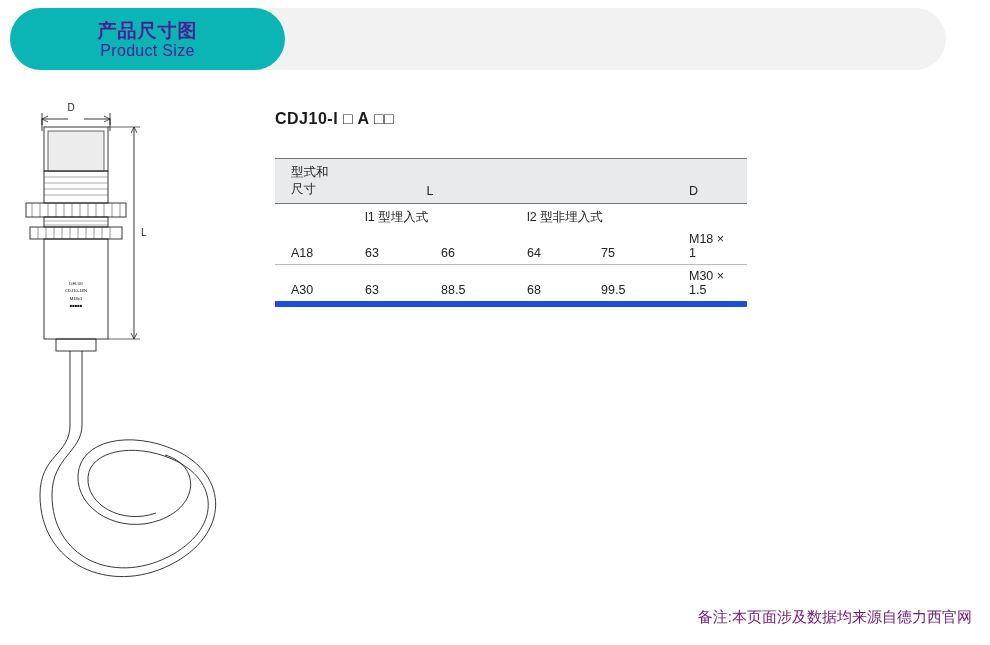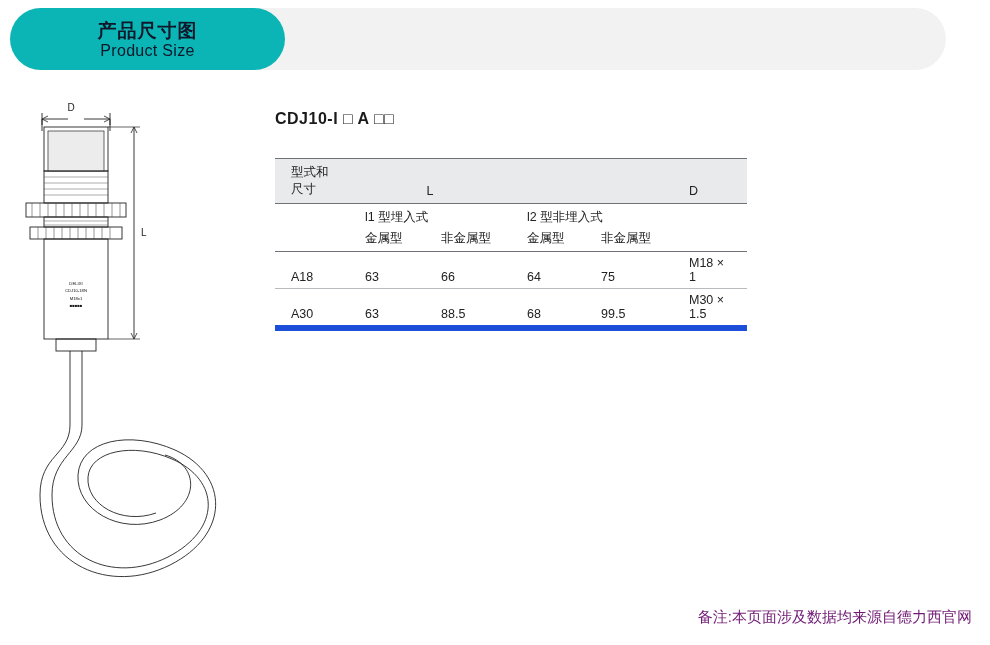--- a/index.html
+++ b/index.html
@@ -26,21 +26,21 @@
     border-radius: 31px;
   }
   .header-pill {
     position: absolute;
     left: 10px;
     top: 8px;
     width: 275px;
     height: 62px;
     background: #0bb5b5;
     border-radius: 31px;
-    color: #0f172a;
+    color: #4c1d95;
     display: flex;
     flex-direction: column;
     align-items: center;
     justify-content: center;
   }
   .header-title-cn {
     font-size: 19px;
     font-weight: bold;
     letter-spacing: 1px;
     line-height: 23px;
@@ -247,28 +247,20 @@
         <td colspan="1"></td>
         <td></td>
         <td>D</td>
       </tr>
       <tr class="sub-row">
         <td></td>
         <td colspan="2">l1 型埋入式</td>
         <td colspan="2">l2 型非埋入式</td>
         <td></td>
       </tr>
-      <tr class="sub2-row">
-        <td></td>
-        <td>金属型</td>
-        <td>非金属型</td>
-        <td>金属型</td>
-        <td>非金属型</td>
-        <td></td>
-      </tr>
 
       <tr class="data-row">
         <td>A18</td>
         <td>63</td>
         <td>66</td>
         <td>64</td>
         <td>75</td>
         <td>M18 × 1</td>
       </tr>
       <tr class="data-row">

